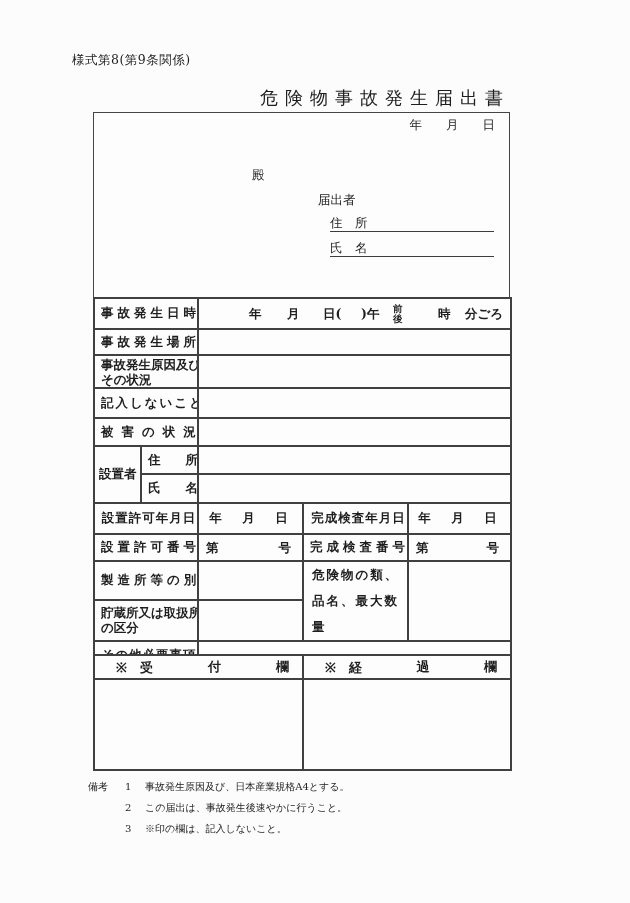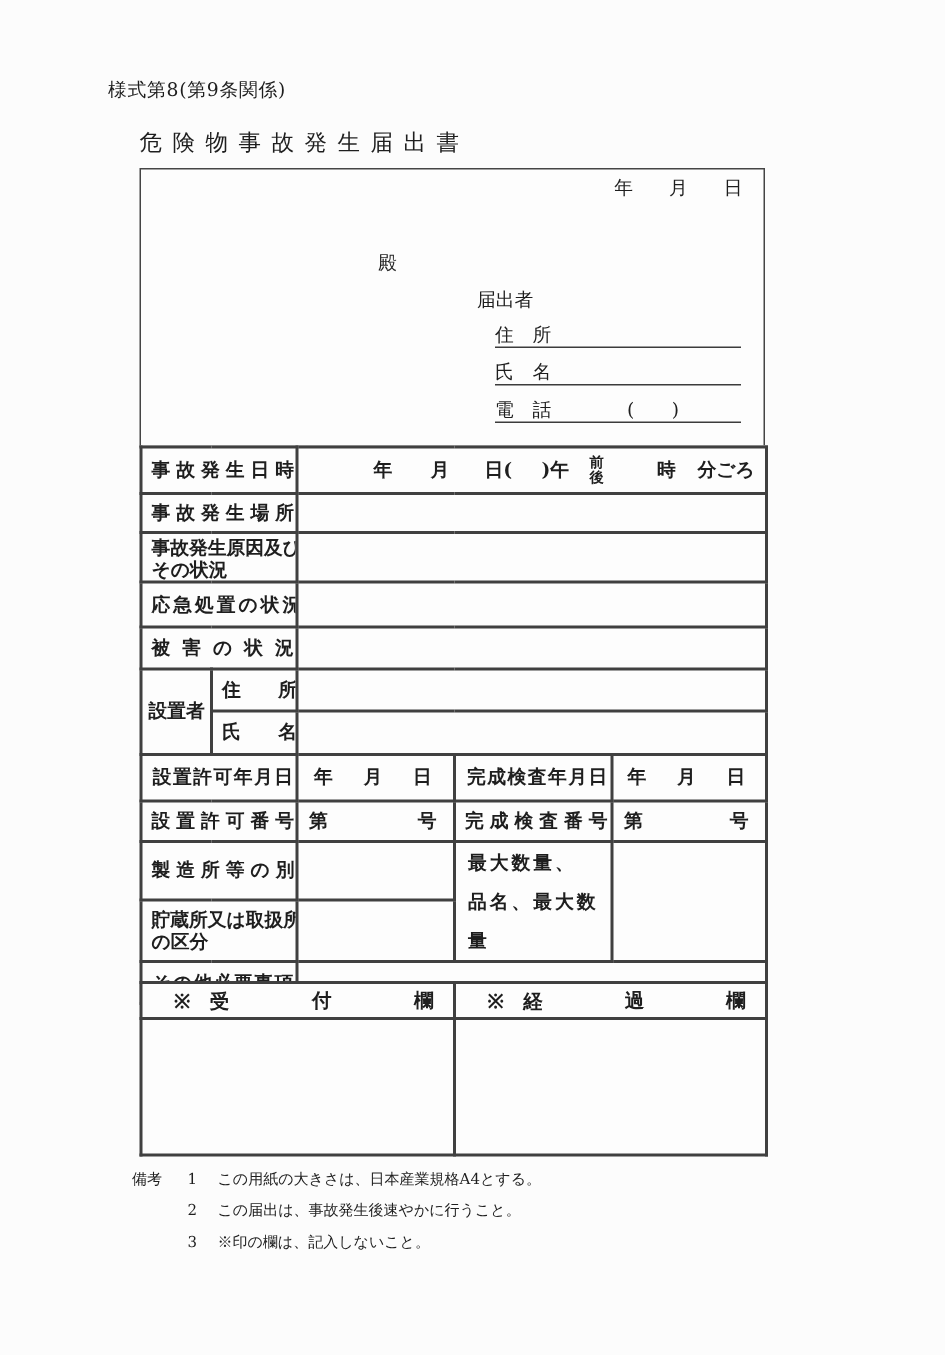--- a/index.html
+++ b/index.html
@@ -15,22 +15,22 @@
   }
   .abs { position: absolute; }
   .form-code {
     left: 72px; top: 52px;
     font-size: 12.5px;
     letter-spacing: 0.5px;
     text-align: right;
   }
   .doc-title {
     left: 93px; top: 86px; width: 417px;
-    text-align: left;
-    font-size: 15px;
+    text-align: right;
+    font-size: 18px;
     letter-spacing: 7px;
   }
   
   .top-box {
     left: 93px; top: 112px; width: 417px; height: 186px;
     border: 1px solid #454545;
     background: #fdfdfd;
   }
   .top-date { top: 4px; right: 14px; font-size: 12.5px; }
   .top-date span { display: inline-block; }
@@ -104,24 +104,20 @@
     <div class="abs top-date">
       <span>年</span><span class="gap"></span><span>月</span><span class="gap"></span><span>日</span>
     </div>
     <div class="abs honorific">殿</div>
     <div class="abs declarant">届出者</div>
     <div class="abs field-row" style="top:100px;">
       <span>住　所</span>
     </div>
     <div class="abs field-row" style="top:125px;">
       <span>氏　名</span>
-    </div>
-    <div class="abs field-row" style="top:150px;">
-      <span>電　話</span>
-      <span class="paren">(　　)</span>
     </div>
   </div>
 
   <table class="grid main">
     <colgroup>
       <col style="width:47px">
         <col style="width:57px">
         <col style="width:105px">
         <col style="width:105px">
         <col style="width:103px">
@@ -147,21 +143,21 @@
       <td colspan="3" class="val"></td>
     </tr>
     <tr style="height:33px">
       <td colspan="2" class="lbl two-line">
         <div>事故発生原因及び</div>
         <div>その状況</div>
       </td>
       <td colspan="3" class="val"></td>
     </tr>
     <tr style="height:30px">
-      <td colspan="2" class="lbl ls2">応急処置の状況</td>
+      <td colspan="2" class="lbl ls2">記入しないこと</td>
       <td colspan="3" class="val"></td>
     </tr>
     <tr style="height:28px">
       <td colspan="2" class="lbl ls8">被害の状況</td>
       <td colspan="3" class="val"></td>
     </tr>
     <tr style="height:28px">
       <td rowspan="2" class="lbl" style="padding-left:4px">設置者</td>
       <td class="lbl">住　　所</td>
       <td colspan="3" class="val"></td>
@@ -185,21 +181,21 @@
       <td class="lbl ls4">完成検査番号</td>
       <td class="num-cell">
         <span class="num-left">第</span>
         <span class="num-right">号</span>
       </td>
     </tr>
     <tr style="height:30px">
       <td colspan="2" class="lbl ls4">製造所等の別</td>
       <td class="val"></td>
       <td rowspan="2" class="hazmat">
-        <div>最大数量、</div>
+        <div>危険物の類、</div>
         <div>品名、最大数量</div>
       </td>
       <td rowspan="2" class="val"></td>
     </tr>
     <tr style="height:32px">
       <td colspan="2" class="lbl two-line">
         <div>貯蔵所又は取扱所</div>
         <div>の区分</div>
       </td>
       <td class="val"></td>
@@ -241,21 +237,21 @@
       <td></td>
       <td></td>
     </tr>
   </tbody>
     </table>
 
   <div class="abs notes">
     <div class="note-line">
       <span class="note-heading">備考</span>
       <span class="note-num">1</span>
-      <span>この用紙の大きさは、日本産業規格A4とする。</span>
+      <span>事故発生原因及び、日本産業規格A4とする。</span>
     </div>
     <div class="note-line">
       <span class="note-heading"></span>
       <span class="note-num">2</span>
       <span>この届出は、事故発生後速やかに行うこと。</span>
     </div>
     <div class="note-line">
       <span class="note-heading"></span>
       <span class="note-num">3</span>
       <span>※印の欄は、記入しないこと。</span>

